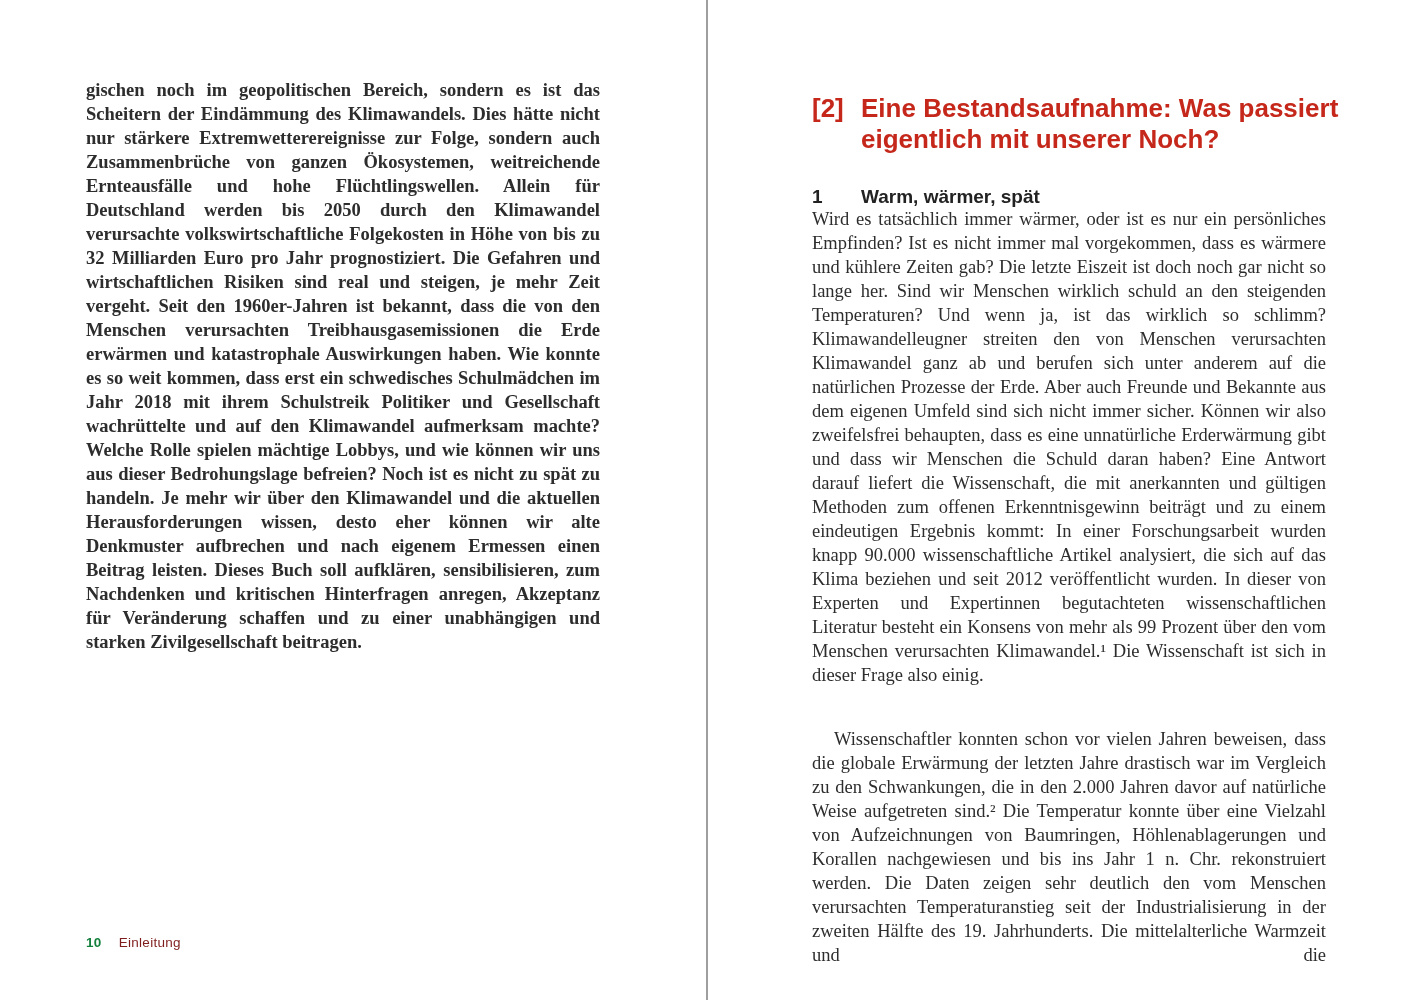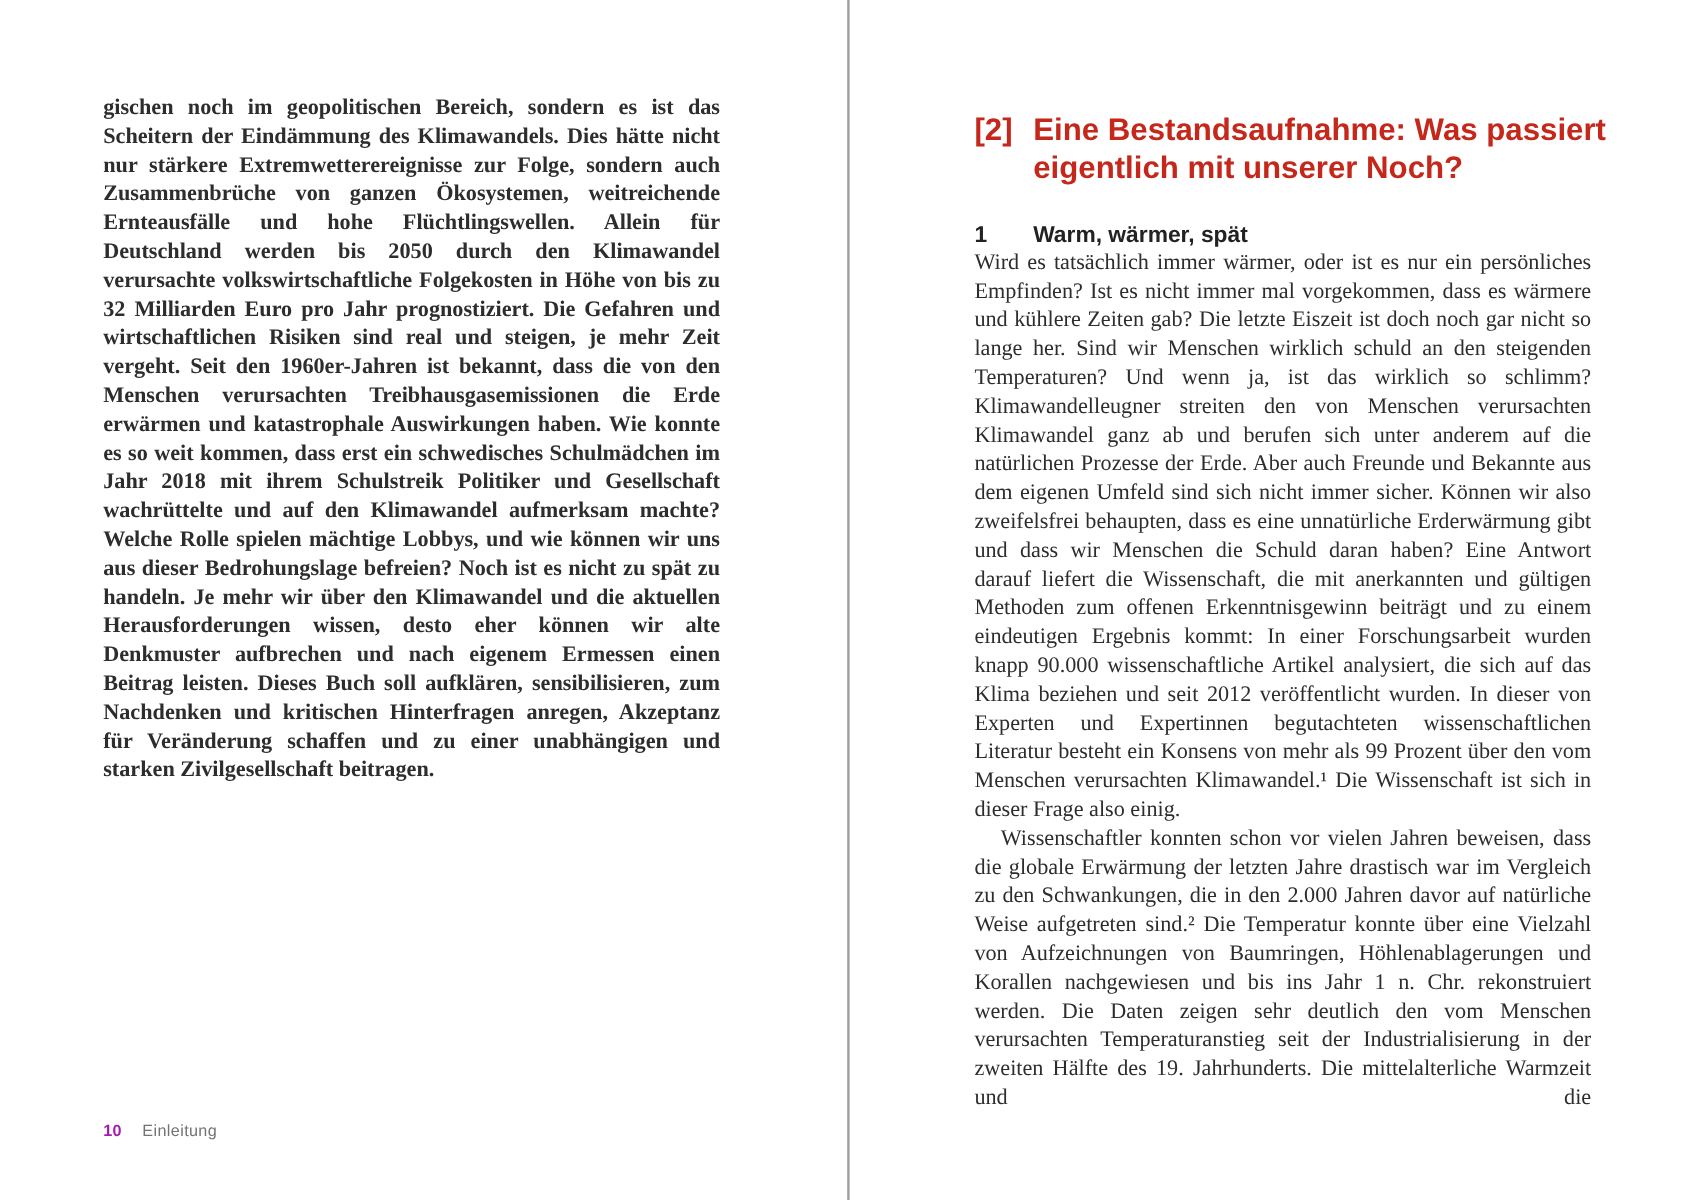--- a/index.html
+++ b/index.html
@@ -40,20 +40,21 @@
     font-weight: bold;
   }
   .right-copy {
     position: absolute;
     left: 105px; top: 207px;   
     width: 514px;
   }
   .right-copy p + p {
     text-indent: 22px;
     text-align-last: justify; 
+    margin-top: 40px;
   }
   
   .chapter-heading {
     position: absolute;
     left: 105px; top: 93px;    
     width: 530px;
     display: flex;
     font-family: "Liberation Sans", sans-serif;
     font-weight: bold;
     font-size: 26px;
@@ -77,22 +78,22 @@
   .footer {
     position: absolute;
     top: 935px;
     font-family: "Liberation Sans", sans-serif;
     font-size: 13.5px;
     line-height: 16px;
     letter-spacing: 0.3px;
   }
   .footer-left { left: 86px; display: flex; gap: 17px; }
   .footer-right { left: 105px; width: 514px; text-align: right; } 
-  .page-num { font-weight: bold; color: #a21caf; }
-  .footer-label { color: #737373; text-align: center; }
+  .page-num { font-weight: bold; color: #15803d; }
+  .footer-label { color: #7f1d1d; text-align: center; }
 </style>
 </head>
 <body>
 
 <section class="page page-left">
   <p class="copy left-copy">gischen noch im geopolitischen Bereich, sondern es ist das Scheitern der Eindämmung des Klimawandels. Dies hätte nicht nur stärkere Extremwetterereignisse zur Folge, sondern auch Zusammenbrüche von ganzen Ökosystemen, weitreichende Ernteausfälle und hohe Flüchtlingswellen. Allein für Deutschland werden bis 2050 durch den Klimawandel verursachte volkswirtschaftliche Folgekosten in Höhe von bis zu 32 Milliarden Euro pro Jahr prognostiziert. Die Gefahren und wirtschaftlichen Risiken sind real und steigen, je mehr Zeit vergeht. Seit den 1960er-Jahren ist bekannt, dass die von den Menschen verursachten Treibhausgasemissionen die Erde erwärmen und katastrophale Auswirkungen haben. Wie konnte es so weit kommen, dass erst ein schwedisches Schulmädchen im Jahr 2018 mit ihrem Schulstreik Politiker und Gesellschaft wachrüttelte und auf den Klimawandel aufmerksam machte? Welche Rolle spielen mächtige Lobbys, und wie können wir uns aus dieser Bedrohungslage befreien? Noch ist es nicht zu spät zu handeln. Je mehr wir über den Klimawandel und die aktuellen Herausforderungen wissen, desto eher können wir alte Denkmuster aufbrechen und nach eigenem Ermessen einen Beitrag leisten. Dieses Buch soll aufklären, sensibilisieren, zum Nachdenken und kritischen Hinterfragen anregen, Akzeptanz für Veränderung schaffen und zu einer unabhängigen und starken Zivilgesellschaft beitragen.</p>
 
   <div class="footer footer-left">
     <span class="page-num">10</span>
     <span class="footer-label">Einleitung</span>

